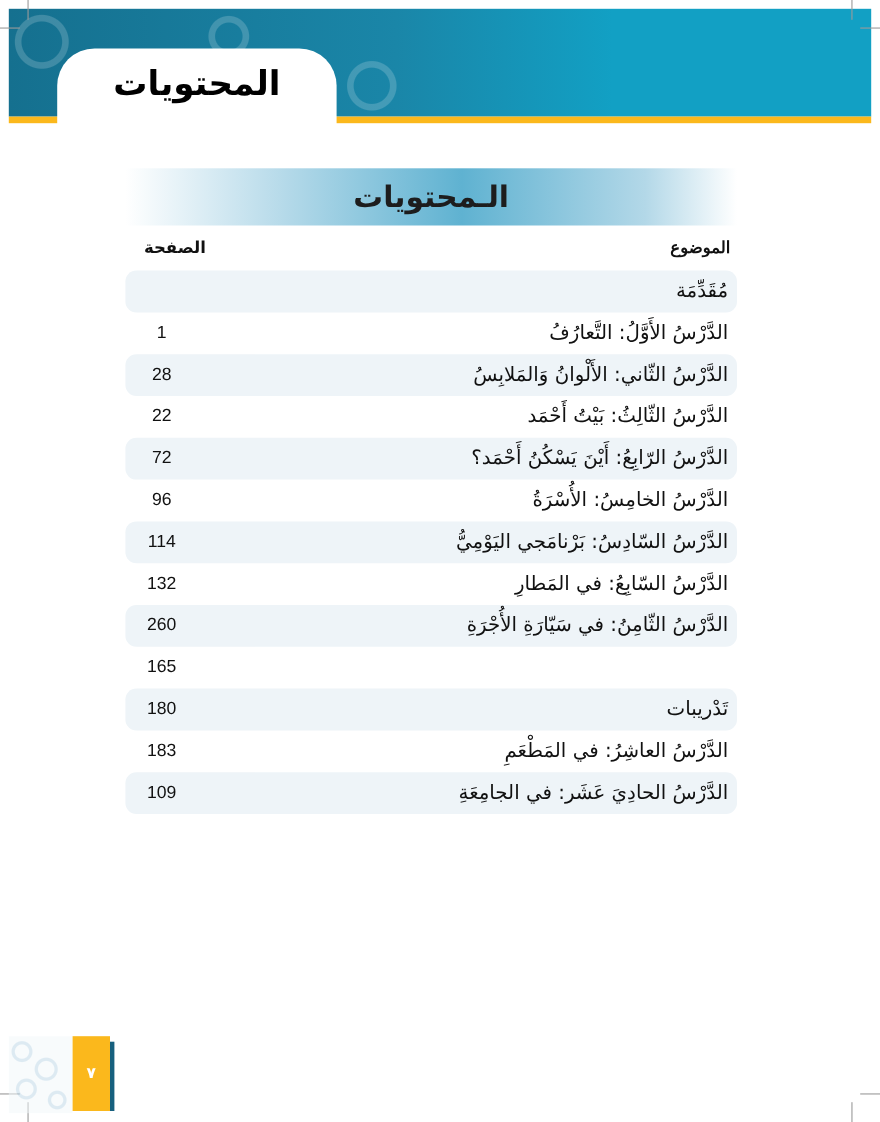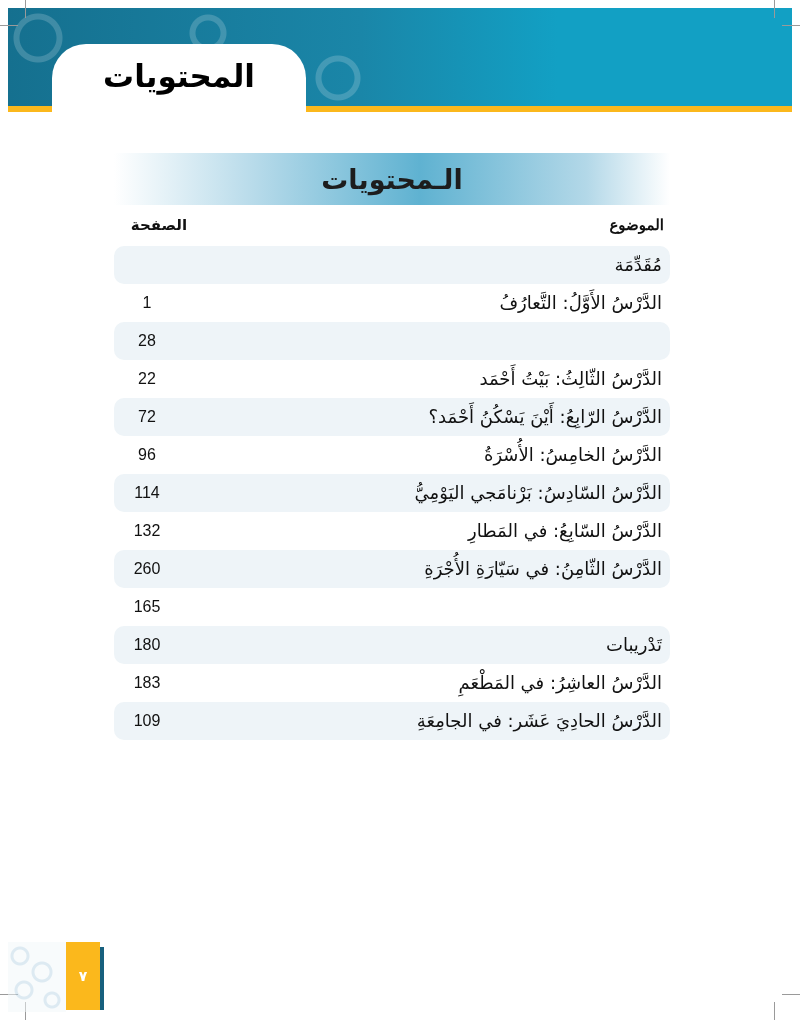--- a/index.html
+++ b/index.html
@@ -79,20 +79,21 @@
 <div class="toc">
   <div class="row shaded">
     <span class="topic">مُقَدِّمَة</span>
     <span class="page"></span>
   </div>
   <div class="row">
     <span class="topic">الدَّرْسُ الأَوَّلُ: التَّعارُفُ</span>
     <span class="page">1</span>
   </div>
   <div class="row shaded">
+    <span class="topic">الدَّرْسُ الثّاني: الأَلْوانُ وَالمَلابِسُ</span>
     <span class="page">28</span>
   </div>
   <div class="row">
     <span class="topic">الدَّرْسُ الثّالِثُ: بَيْتُ أَحْمَد</span>
     <span class="page">22</span>
   </div>
   <div class="row shaded">
     <span class="topic">الدَّرْسُ الرّابِعُ: أَيْنَ يَسْكُنُ أَحْمَد؟</span>
     <span class="page">72</span>
   </div>

